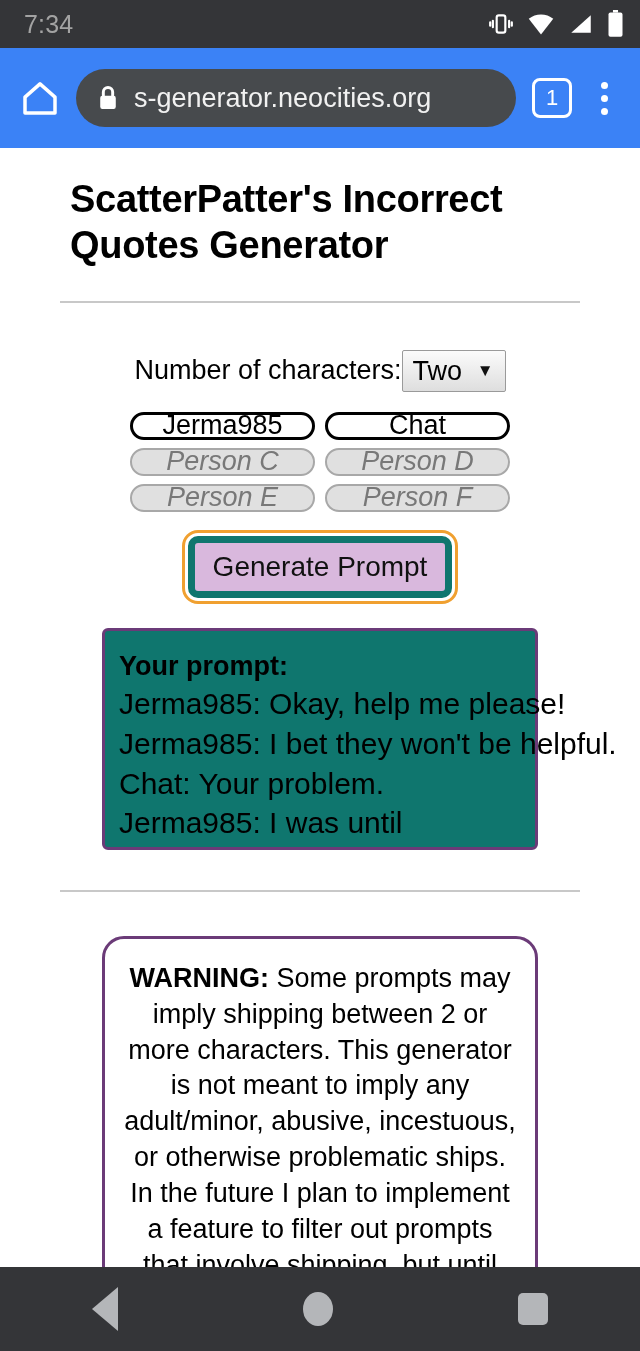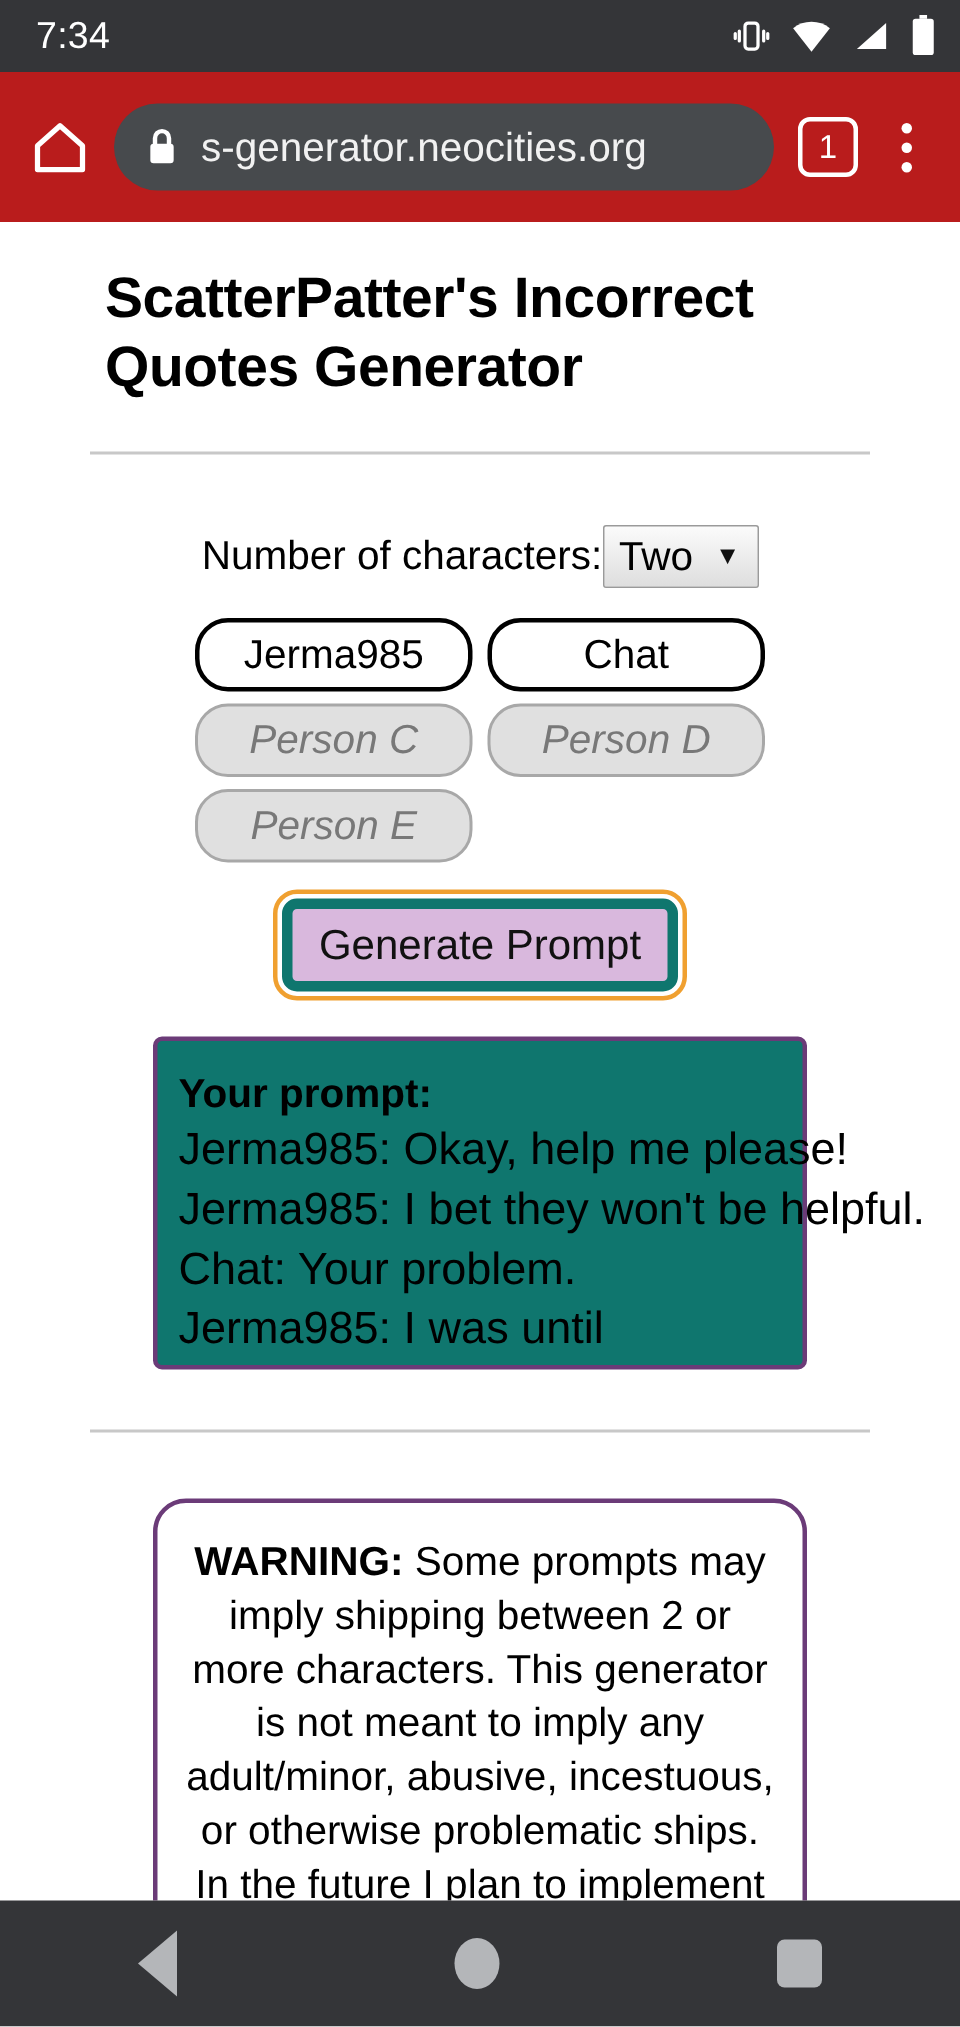--- a/index.html
+++ b/index.html
@@ -10,26 +10,26 @@
     overflow: hidden;
   }
   #screen { position: relative; width: 640px; height: 1351px; background:#fff; }
 
   
   .statusbar {
     height: 48px; background: #343538;
     display: flex; align-items: center; justify-content: space-between;
     padding: 0 16px 0 24px;
   }
-  .clock { color:#ffffff; font-size:25px; letter-spacing:.2px; }
+  .clock { color:#a3a3a3; font-size:25px; letter-spacing:.2px; }
   .sysicons { display:flex; align-items:center; gap:13px; }
 
   
   .chrome {
-    height: 100px; background:#b91c1c;
+    height: 100px; background:#3b82f6;
     display:flex; align-items:center; padding: 0 14px 0 14px; gap: 10px;
   }
   .home-btn { width:52px; height:52px; display:flex; align-items:center; justify-content:center; flex:0 0 auto; }
   .urlbar {
     flex:1 1 auto; height:58px; background:#474a4d; border-radius:29px;
     display:flex; align-items:center; padding: 0 20px; gap:14px; overflow:hidden;
     min-width:0;
   }
   .url-text {
     color:#f1f1f1; font-size:27px; white-space:nowrap; overflow:hidden;
@@ -72,21 +72,21 @@
     content:"\25BC"; position:absolute; right:12px; top:50%; transform:translateY(-50%);
     font-size:17px; color:#111; pointer-events:none;
   }
   select.numsel { padding-right:42px; }
 
   .grid {
     margin: 20px auto 0 auto; width: 380px;
     display:grid; grid-template-columns: 1fr 1fr; gap: 8px 10px;
   }
   .charinput {
-    height:49px; border-radius:22px; font-size:27px; text-align:center;
+    height:28px; border-radius:22px; font-size:27px; text-align:center;
     font-family:"Liberation Sans", sans-serif; color:#000;
     border:3px solid #000; background:#fff; outline:none; padding:0 6px;
     min-width:0; width:100%;
   }
   .charinput:disabled {
     border:2px solid #a8a8a8; background:#e0e0e0; color:#0f172a;
     font-style:italic;
   }
   .charinput::placeholder { color:#787878; font-style:italic; }
 
@@ -186,20 +186,21 @@
         </select>
       </span>
     </div>
 
     <div class="grid">
       <input class="charinput" value="Jerma985" style="">
       <input class="charinput" value="Chat" style="">
       <input class="charinput" disabled="" placeholder="Person C" style="">
       <input class="charinput" disabled="" placeholder="Person D" style="">
       <input class="charinput" disabled="" placeholder="Person E" style="">
+      <input class="charinput" disabled="" placeholder="Person F" style="">
     </div>
 
     <div class="genwrap">
       <button class="genbtn">Generate Prompt</button>
     </div>
 
     <div class="promptbox">
       <div class="lead">Your prompt:</div>
       <div class="line">Jerma985: Okay, help me please!</div>
       <div class="line">Jerma985: I bet they won't be helpful.</div>

